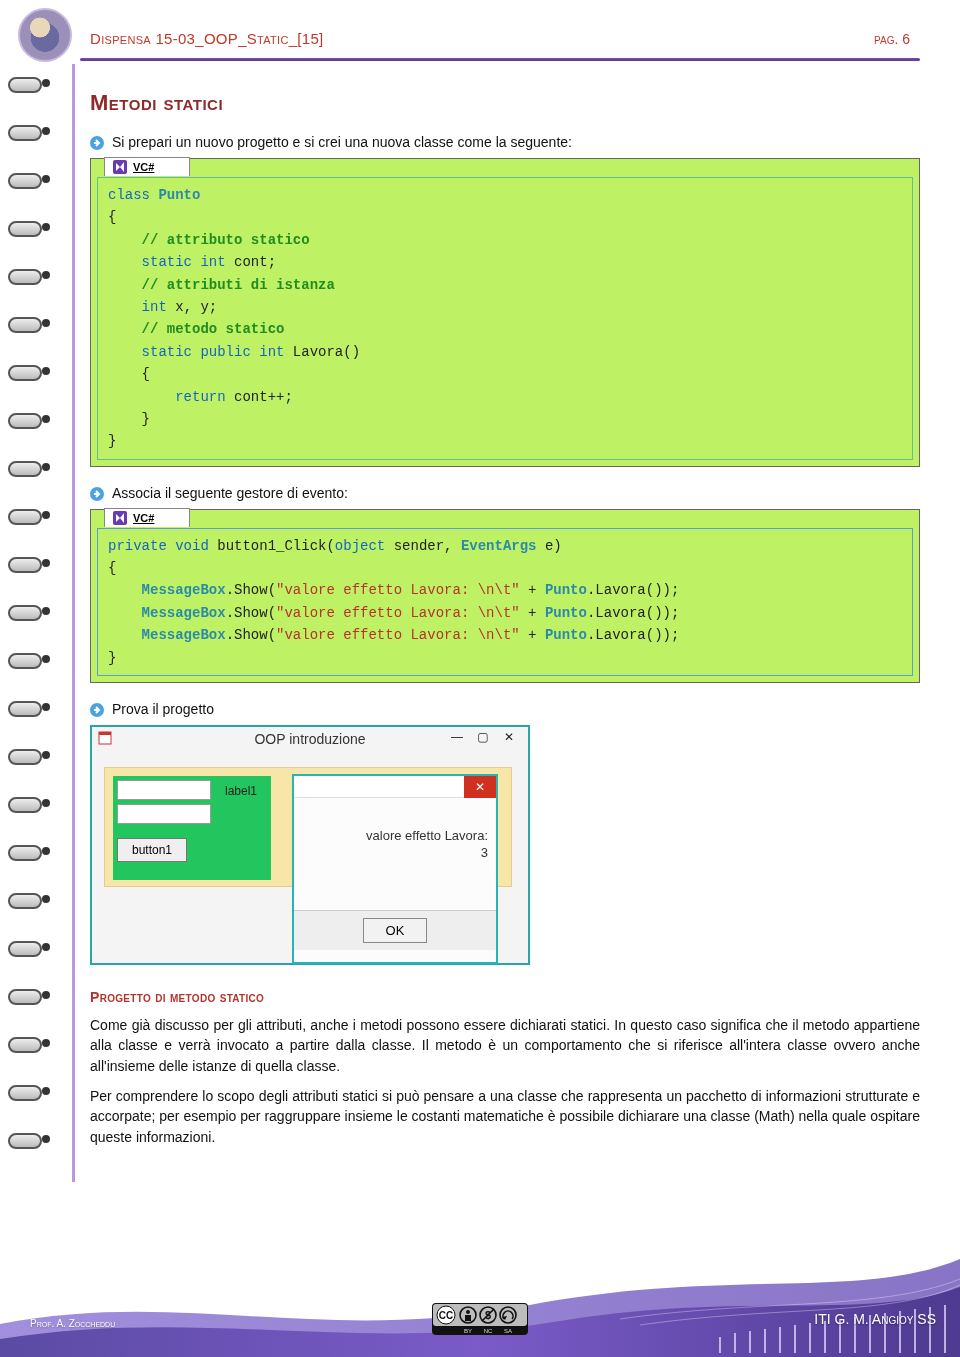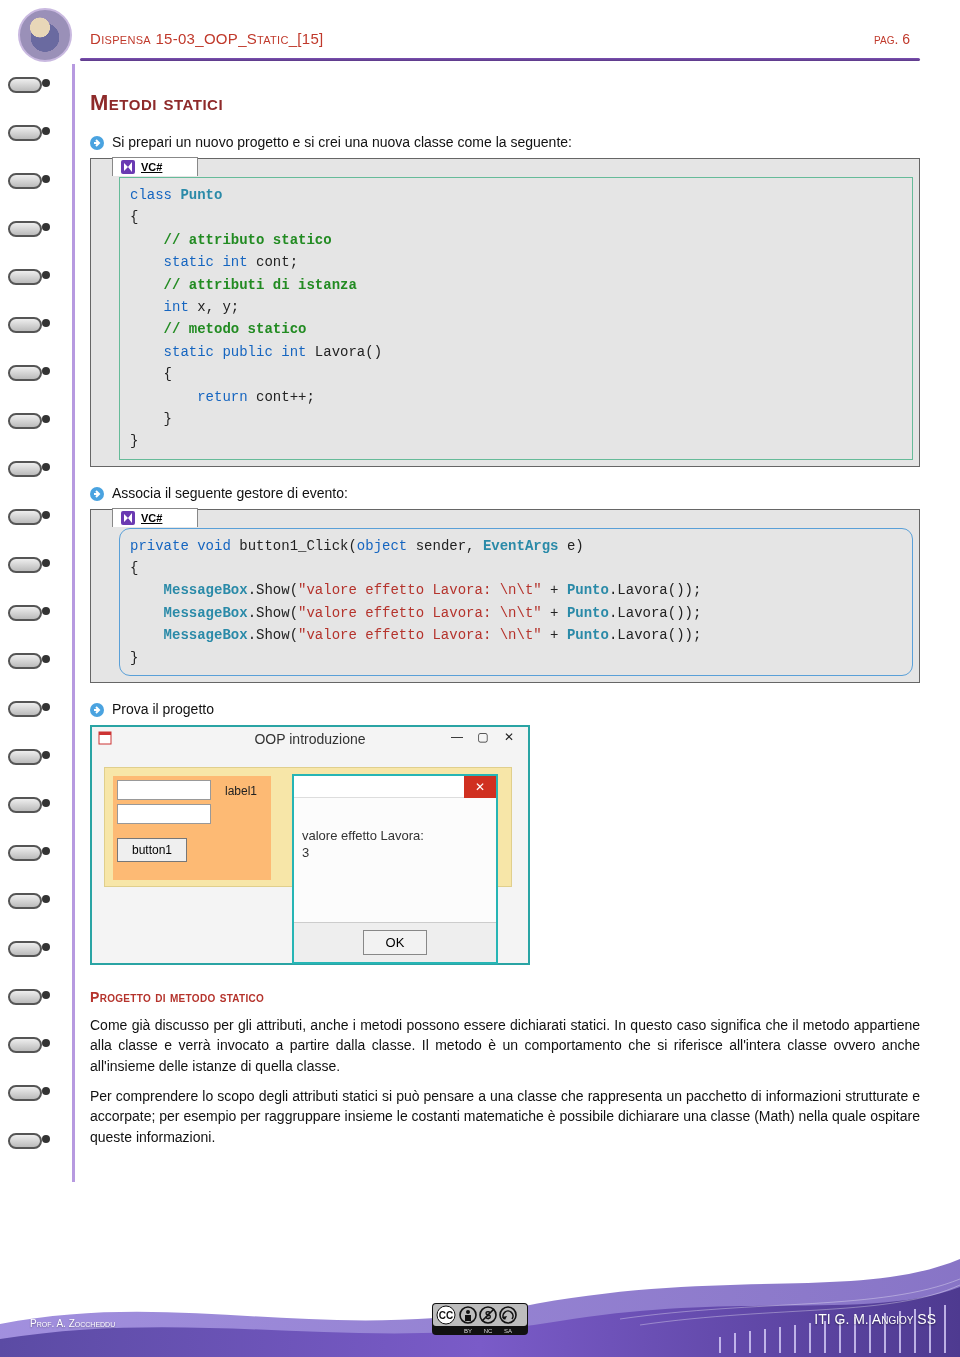--- a/index.html
+++ b/index.html
@@ -26,50 +26,50 @@
   .content { position:absolute; left:90px; top:90px; width:830px; }
   h2.heading { color:#8e2a2a; font-weight:bold; font-size:22px; font-variant:small-caps; letter-spacing:0.5px; margin-bottom:18px; }
   .subheading { color:#b5332c; font-weight:bold; font-size:14px; font-variant:small-caps; letter-spacing:0.3px; margin:6px 0 10px; }
 
   .bullet-row { display:flex; align-items:flex-end; gap:8px; margin:10px 0 8px; }
   .bullet-icon{ flex:0 0 14px; height:14px; margin-top:2px; }
   .bullet-text{ font-size:14px; color:#111; }
 
   
   .code-wrapper { position:relative; margin:8px 0 18px; }
-  .code-tab { display:flex; align-items:center; gap:6px; padding:2px 8px; background:#fff; border:1px solid #888; border-bottom:none; width:86px; position:absolute; top:-1px; left:14px; z-index:2;margin-left:8px; }
+  .code-tab { display:flex; align-items:center; gap:6px; padding:2px 8px; background:#fff; border:1px solid #888; border-bottom:none; width:86px; position:absolute; top:-1px; left:14px; z-index:2; }
   .vs-icon { width:14px; height:14px; }
   .tab-text { font-size:11px; font-weight:bold; text-decoration:underline; color:#000; }
-  .code-outer { border:1px solid #666; background:#e5e5e5; padding-top:18px;padding-left:22px; }
+  .code-outer { border:1px solid #666; background:#bef264; padding-top:18px; }
   .code-inner { border:1px solid #66bb99; border-left:1px solid #66bb99; margin:0 6px 6px 6px; padding:6px 6px 6px 10px; font-family:"Consolas","Menlo","Courier New",monospace; font-size:14px; line-height:1.6; white-space:pre; }
-  .code-inner.second { border-color:#5aa0d8;border-radius:11px; }
+  .code-inner.second { border-color:#5aa0d8; }
   .kw   { color:#1565c0; }
   .cm   { color:#228b22; font-weight:bold; }
   .str  { color:#b5332c; }
   .cls  { color:#2a8aa8; font-weight:bold; }
   .ret  { color:#1565c0; }
 
   
   .screenshot { position:relative; width:440px; height:240px; border:2px solid #2aa4a4; background:#f4f4f4; margin-top:6px; }
   .ss-form-icon { position:absolute; left:6px; top:4px; width:14px; height:14px; }
   .ss-title { position:absolute; left:0; top:4px; width:100%; text-align:center; font-size:14px; color:#333; }
   .ss-ctrl { position:absolute; right:6px; top:0; display:flex; gap:0; }
   .ss-ctrl span { width:26px; height:20px; display:flex; align-items:center; justify-content:center; font-size:12px; color:#222; }
   .ss-panel { position:absolute; left:12px; top:40px; width:408px; height:120px; background:#f7e6a8; border:1px solid #e0cf8c; }
-  .ss-inner { position:absolute; left:8px; top:8px; width:158px; height:104px; background:#fdba74; }
+  .ss-inner { position:absolute; left:8px; top:8px; width:158px; height:104px; background:#22c55e; }
   .ss-inp   { display:block; width:94px; height:20px; margin:4px; background:#fff; border:1px solid #999; }
   .ss-btn   { display:inline-block; margin:10px 4px; padding:4px 14px; background:#efefef; border:1px solid #777; font-size:12px; }
   .ss-label { position:absolute; left:112px; top:8px; font-size:12px; color:#222; }
 
   .msgbox { position:absolute; left:200px; top:47px; width:206px; height:190px; background:#fcfcfc; border:2px solid #26b5b5; }
   .msgbox-bar { height:22px; background:#fff; display:flex; justify-content:flex-end; border-bottom:1px solid #ddd; }
   .msgbox-close { width:32px; height:22px; background:#d03020; color:#fff; display:flex; align-items:center; justify-content:center; font-size:12px; }
-  .msgbox-body { text-align:left; padding:30px 8px 10px; font-size:13px; color:#333; }
+  .msgbox-body { text-align:right; padding:30px 8px 10px; font-size:13px; color:#333; }
   .msgbox-val  { margin-top:2px; }
-  .msgbox-foot { position:absolute; left:0; bottom:0; width:100%; height:40px; background:#eeeeee; display:flex; align-items:center; justify-content:center; border-top:1px solid #ccc; }
+  .msgbox-foot { position:absolute; left:0; bottom:12px; width:100%; height:40px; background:#eeeeee; display:flex; align-items:center; justify-content:center; border-top:1px solid #ccc; }
   .msgbox-ok   { padding:4px 22px; background:#f2f2f2; border:1px solid #888; font-size:13px; }
 
   .para { font-size:14px; line-height:1.45; color:#111; text-align:justify; margin-bottom:10px; }
 
   
   .footer-wave { position:absolute; left:0; bottom:0; width:960px; height:128px; overflow:hidden; }
   .wave-svg { position:absolute; left:0; bottom:0; width:960px; height:128px; }
   .footer-left { position:absolute; left:30px; bottom:28px; color:#fff; font-variant:small-caps; font-size:10px; text-shadow:0 1px 2px #00000055; z-index:3; }
   .footer-right{ position:absolute; right:24px; bottom:30px; color:#fff; font-variant:small-caps; font-size:14px; text-shadow:0 1px 2px #00000077; z-index:3; }
   .cc-badge    { position:absolute; left:50%; bottom:22px; transform:translateX(-50%); z-index:3; }

